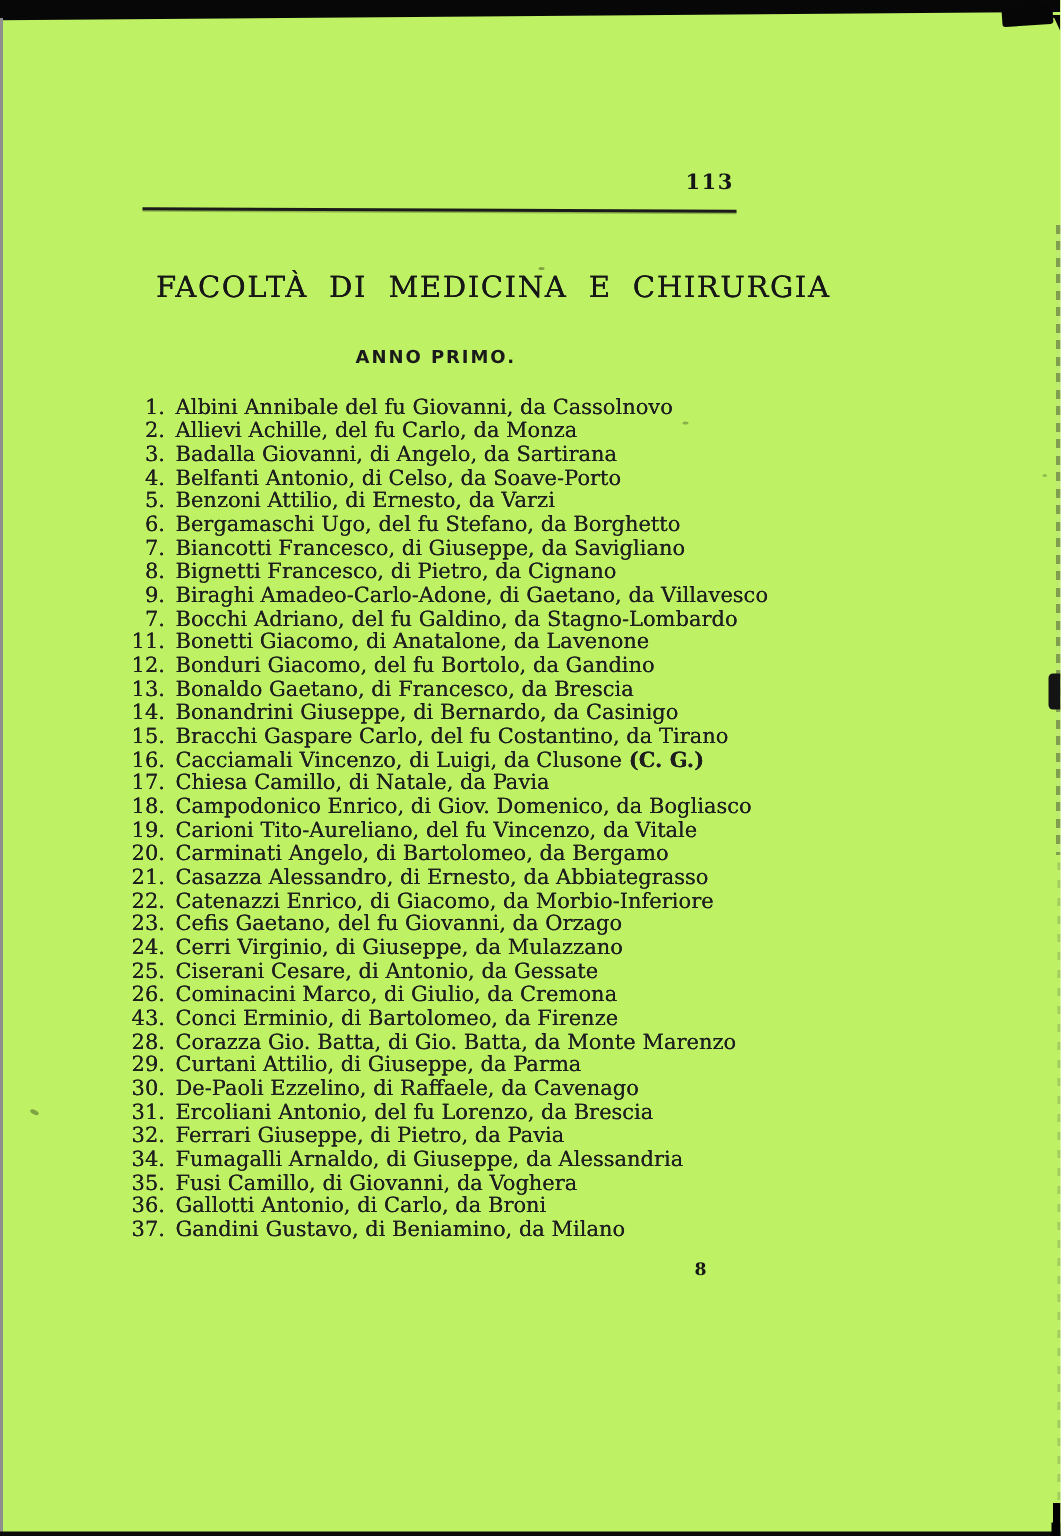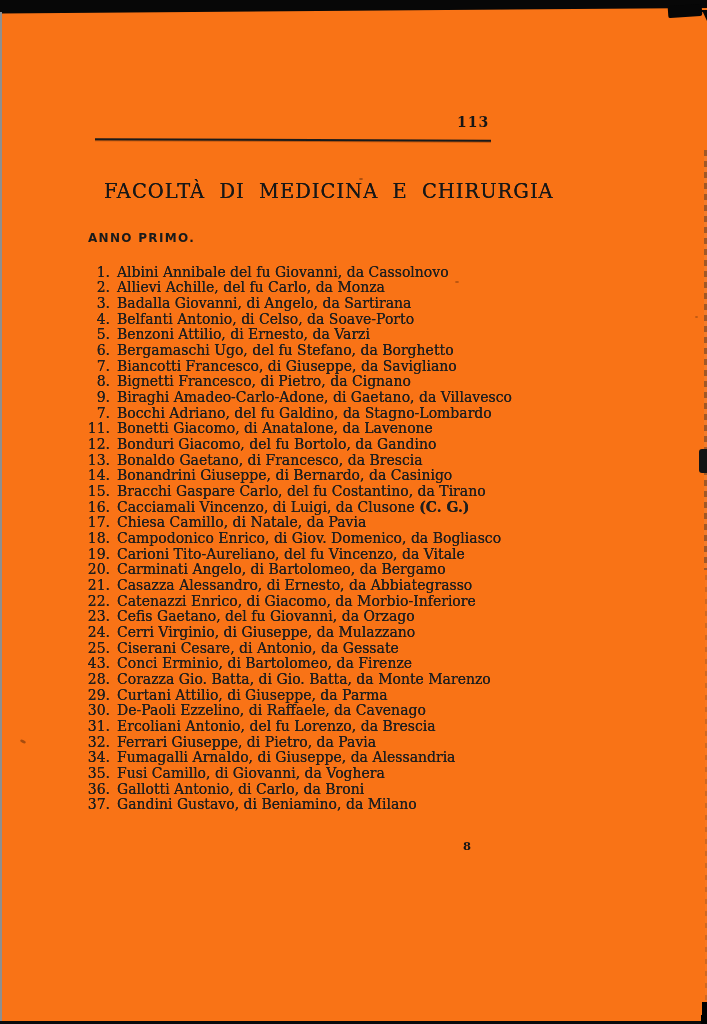--- a/index.html
+++ b/index.html
@@ -4,21 +4,21 @@
 <style>
   html,body{margin:0;padding:0;}
   body{
     width:707px;height:1024px;
     font-family:"DejaVu Serif","Liberation Serif",serif;
     background:#ffffff;
     overflow:hidden;
   }
   .page{
     position:relative;width:707px;height:1024px;
-    background:#f97316;color:#1d1d1d;
+    background:#bef264;color:#1d1d1d;
   }
   
   .top-bar{
     position:absolute;top:0;left:0;width:100%;height:15px;background:#070707;
     clip-path:polygon(0 0,100% 0,100% 8px,0 13.5px);
   }
   .top-blob{
     position:absolute;top:5px;left:668px;width:34px;height:12px;background:#060606;
     border-radius:2px;transform:rotate(-4deg);
   }
@@ -67,21 +67,21 @@
   }
   .title{
     position:absolute;left:104px;top:180px;width:405px;margin:0;
     font-size:19.5px;font-weight:500;text-align:center;
     letter-spacing:1px;word-spacing:7px;color:#171717;
     text-shadow:0 0 .4px #171717;white-space:nowrap;
   }
   .anno{
     position:absolute;left:88px;top:231px;width:405px;margin:0;
     font-family:"DejaVu Sans","Liberation Sans",sans-serif;
-    font-size:12px;font-weight:bold;text-align:left;letter-spacing:1.3px;
+    font-size:12px;font-weight:bold;text-align:center;letter-spacing:1.3px;
     color:#1a1a1a;
   }
   ol.students{
     position:absolute;left:84px;top:264.5px;margin:0;padding:0;list-style:none;
     font-size:14px;color:#1e1e1e;text-shadow:0 0 .3px #1e1e1e;
     white-space:nowrap;
   }
   ol.students li{height:15.68px;line-height:15.68px;}
   ol.students .num{display:inline-block;width:26px;text-align:right;}
   ol.students .txt{margin-left:7px;}
@@ -159,20 +159,21 @@
   <li class="row"><span class="num">21.</span><span class="txt">Casazza Alessandro, di Ernesto, da Abbiategrasso</span></li>
 
   <li class="row"><span class="num">22.</span><span class="txt">Catenazzi Enrico, di Giacomo, da Morbio-Inferiore</span></li>
 
   <li class="row"><span class="num">23.</span><span class="txt">Cefis Gaetano, del fu Giovanni, da Orzago</span></li>
 
   <li class="row"><span class="num">24.</span><span class="txt">Cerri Virginio, di Giuseppe, da Mulazzano</span></li>
 
   <li class="row"><span class="num">25.</span><span class="txt">Ciserani Cesare, di Antonio, da Gessate</span></li>
 
+  <li class="row"><span class="num">26.</span><span class="txt">Cominacini Marco, di Giulio, da Cremona</span></li>
 
   <li class="row"><span class="num">43.</span><span class="txt">Conci Erminio, di Bartolomeo, da Firenze</span></li>
 
   <li class="row"><span class="num">28.</span><span class="txt">Corazza Gio. Batta, di Gio. Batta, da Monte Marenzo</span></li>
 
   <li class="row"><span class="num">29.</span><span class="txt">Curtani Attilio, di Giuseppe, da Parma</span></li>
 
   <li class="row"><span class="num">30.</span><span class="txt">De-Paoli Ezzelino, di Raffaele, da Cavenago</span></li>
 
   <li class="row"><span class="num">31.</span><span class="txt">Ercoliani Antonio, del fu Lorenzo, da Brescia</span></li>

